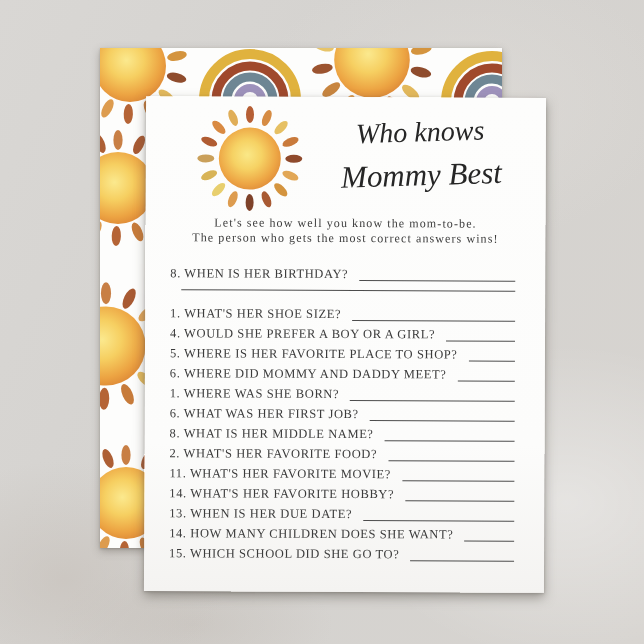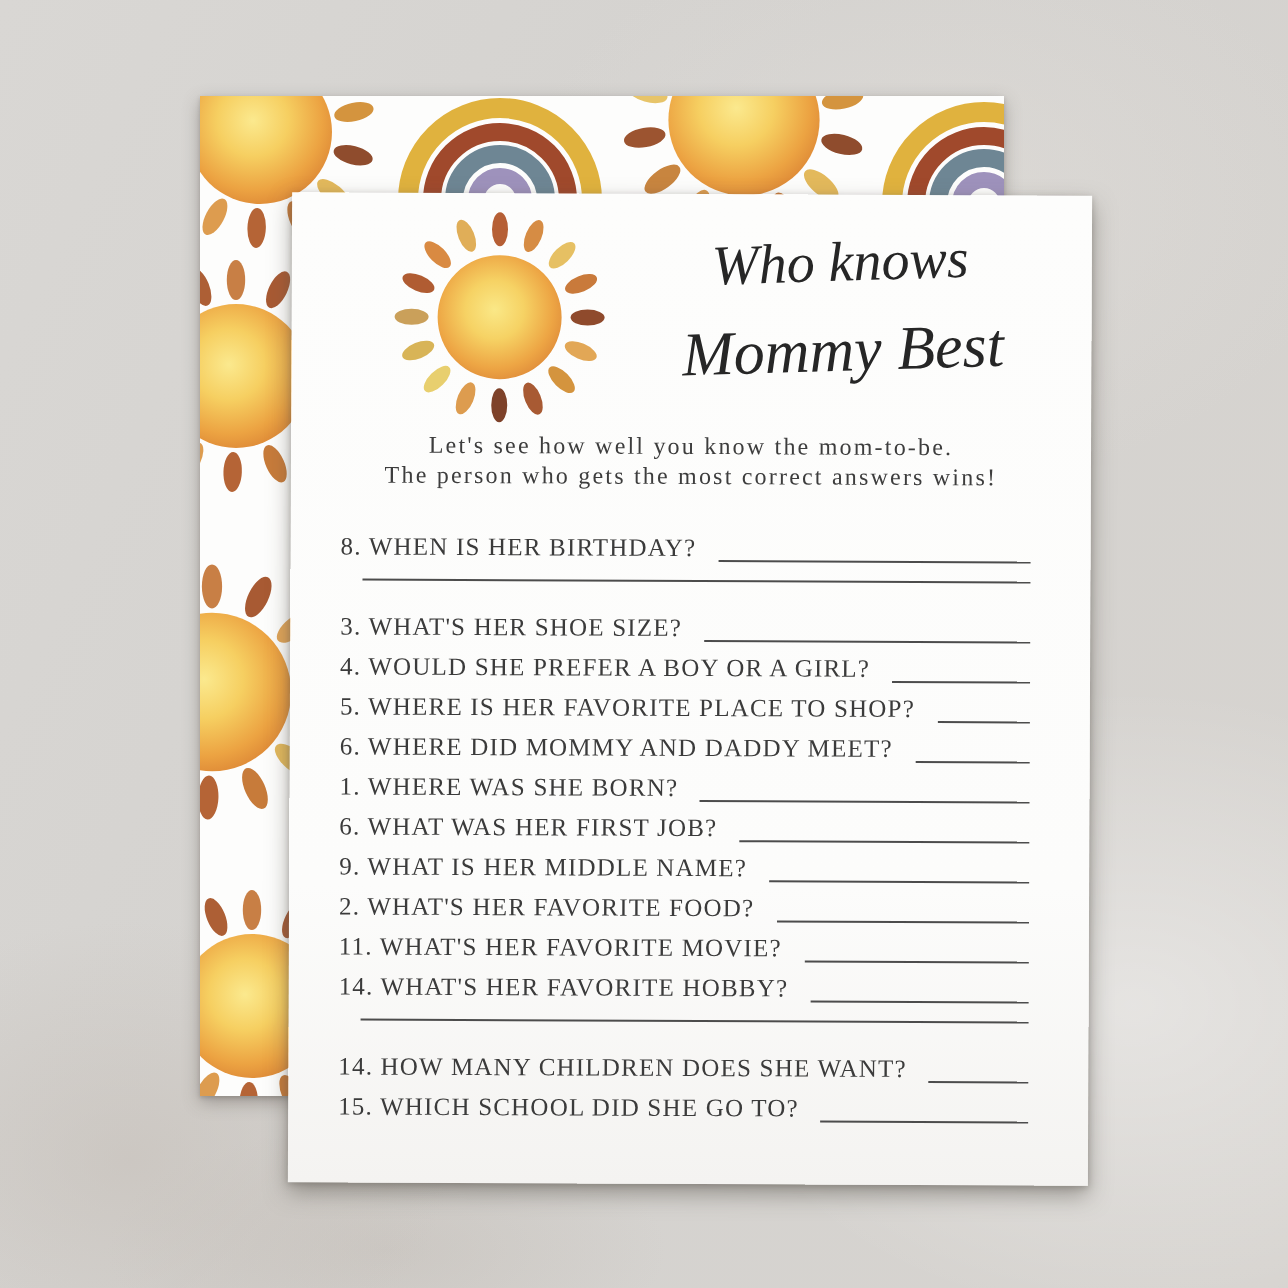--- a/index.html
+++ b/index.html
@@ -164,21 +164,21 @@
 
     <div class="questions">
       <div class="q-row">
         <span>8. WHEN IS HER BIRTHDAY?</span>
         <span class="answer-line"></span>
       </div>
       <div class="q-row">
         <span class="answer-line"></span>
       </div>
       <div class="q-row">
-        <span>3. WHAT'S HER SHOE SIZE?</span>
+        <span>1. WHAT'S HER SHOE SIZE?</span>
         <span class="answer-line"></span>
       </div>
       <div class="q-row">
         <span>4. WOULD SHE PREFER A BOY OR A GIRL?</span>
         <span class="answer-line"></span>
       </div>
       <div class="q-row">
         <span>5. WHERE IS HER FAVORITE PLACE TO SHOP?</span>
         <span class="answer-line"></span>
       </div>
@@ -188,36 +188,37 @@
       </div>
       <div class="q-row">
         <span>1. WHERE WAS SHE BORN?</span>
         <span class="answer-line"></span>
       </div>
       <div class="q-row">
         <span>6. WHAT WAS HER FIRST JOB?</span>
         <span class="answer-line"></span>
       </div>
       <div class="q-row">
-        <span>9. WHAT IS HER MIDDLE NAME?</span>
+        <span>8. WHAT IS HER MIDDLE NAME?</span>
         <span class="answer-line"></span>
       </div>
       <div class="q-row">
         <span>2. WHAT'S HER FAVORITE FOOD?</span>
         <span class="answer-line"></span>
       </div>
       <div class="q-row">
         <span>11. WHAT'S HER FAVORITE MOVIE?</span>
         <span class="answer-line"></span>
       </div>
       <div class="q-row">
         <span>14. WHAT'S HER FAVORITE HOBBY?</span>
         <span class="answer-line"></span>
       </div>
       <div class="q-row">
+        <span>13. WHEN IS HER DUE DATE?</span>
         <span class="answer-line"></span>
       </div>
       <div class="q-row">
         <span>14. HOW MANY CHILDREN DOES SHE WANT?</span>
         <span class="answer-line"></span>
       </div>
       <div class="q-row">
         <span>15. WHICH SCHOOL DID SHE GO TO?</span>
         <span class="answer-line"></span>
       </div>

